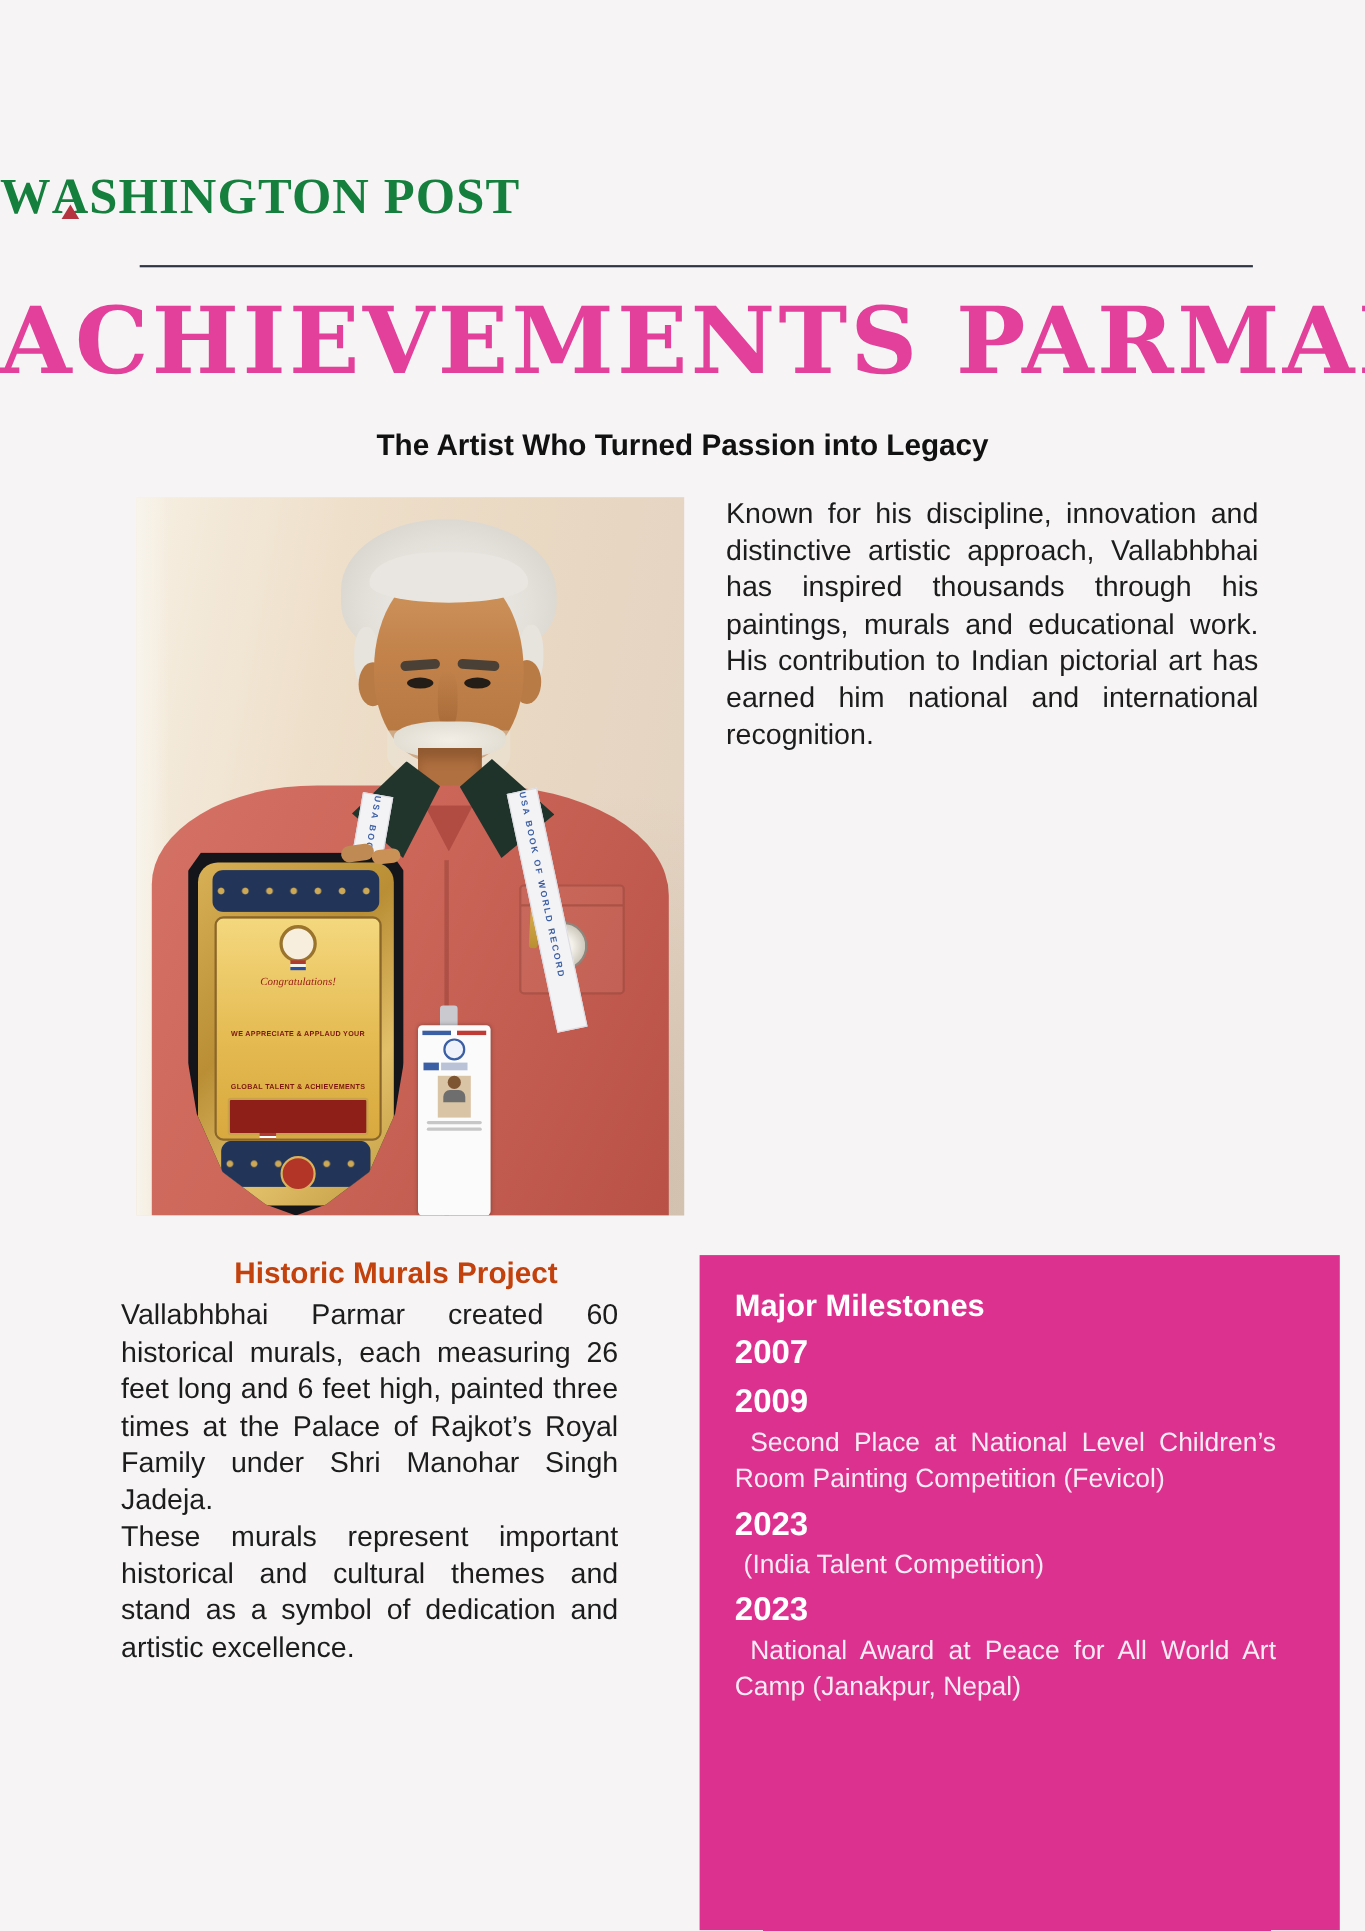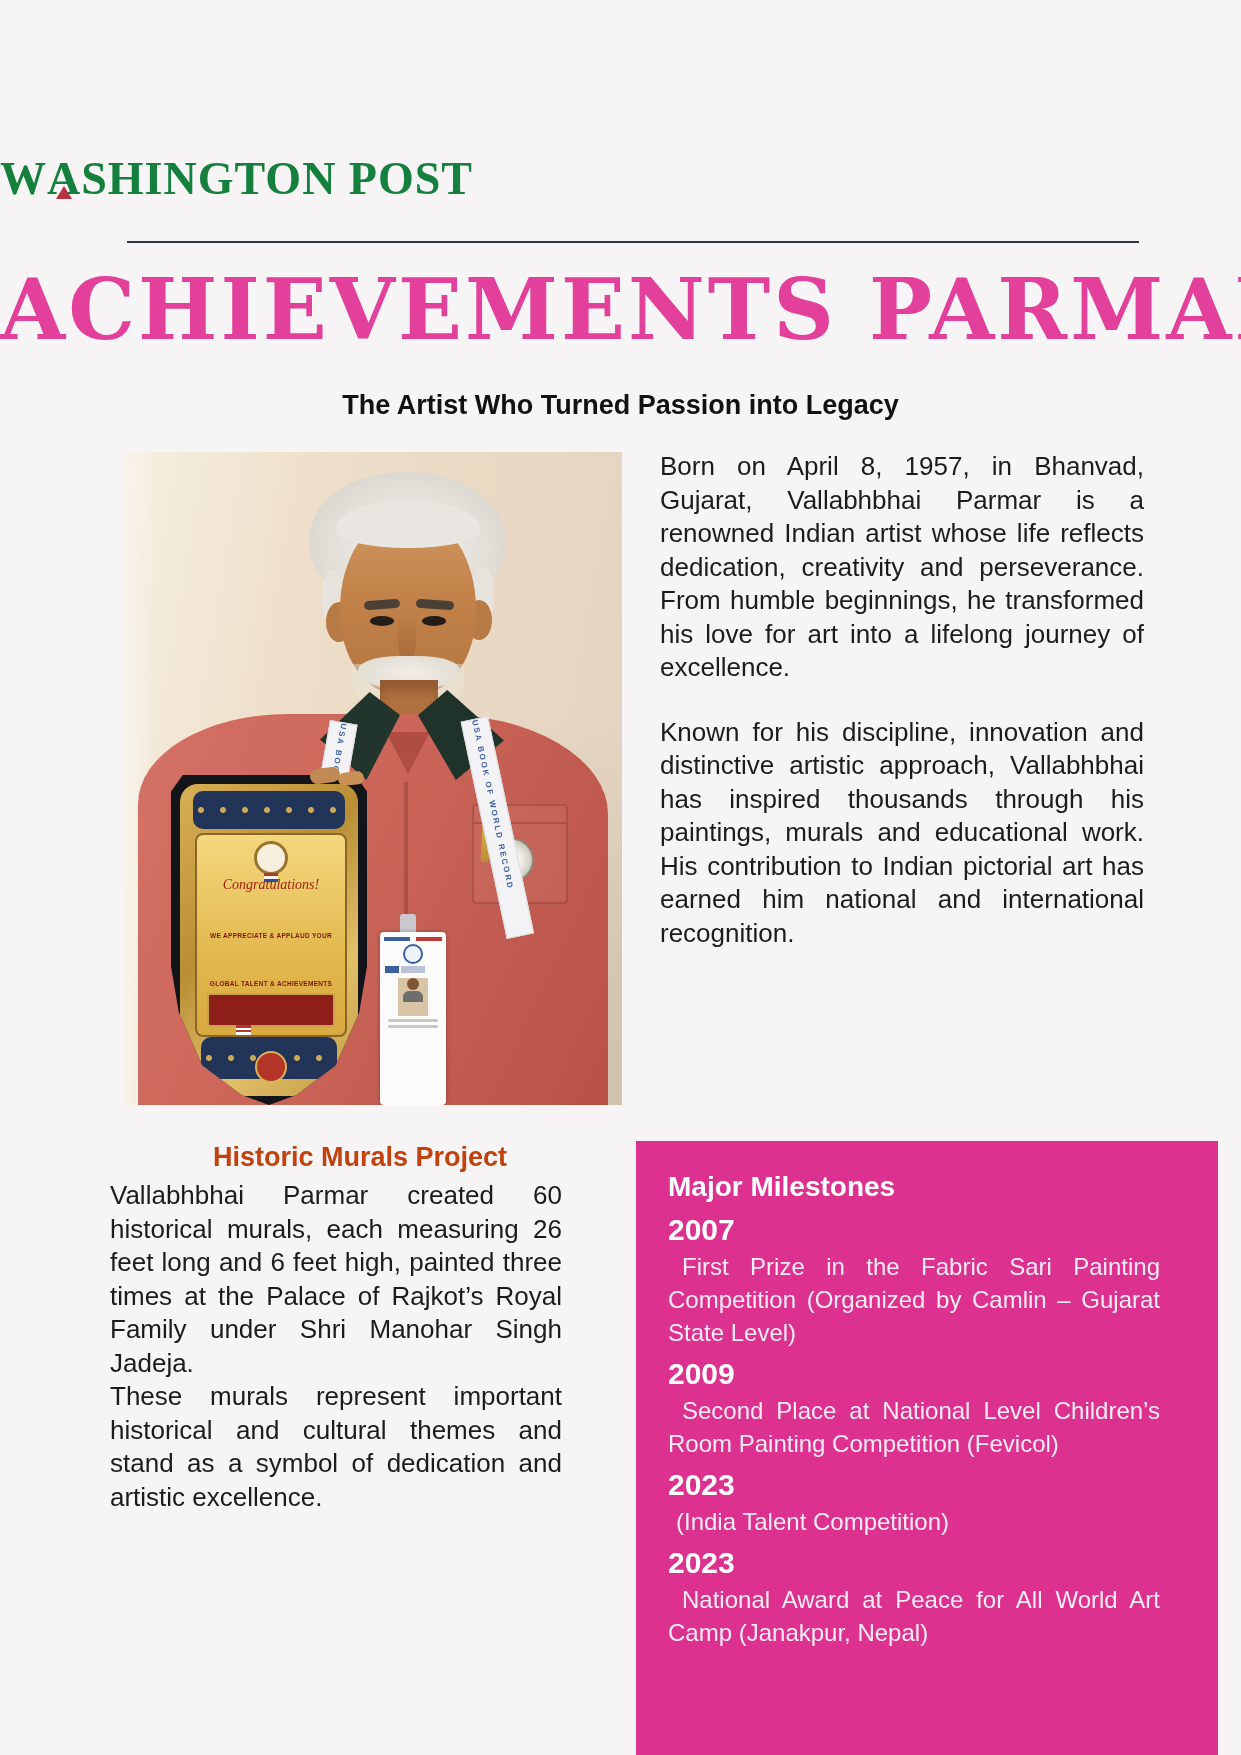--- a/index.html
+++ b/index.html
@@ -134,22 +134,22 @@
   .plq-medal{left:84px;top:276px;width:28px;height:28px;border-radius:50%;
        background:#b23527;border:2px solid #d9b35c;}
   .plq-plate{left:24px;top:58px;width:148px;height:200px;border-radius:8px;border:2px solid #8a662a;
        background:linear-gradient(180deg,#f4d87e,#e3b84e 60%,#d8a93f);
        display:flex;flex-direction:column;align-items:center;overflow:hidden;}
   .plq-plate *{position:static;margin-top:39px;}
   .plq-seal{width:28px;height:28px;border-radius:50%;border:3px solid #9a742c;background:#f7eedd;
        margin-top:6px;display:flex;align-items:center;justify-content:center;}
   .plq-flag{width:14px;height:9px;
        background:linear-gradient(180deg,#b03a30 0 33%,#f5f2ea 33% 66%,#2b4da0 66% 100%);}
-  .plq-congrats{font-family:"Liberation Serif",serif;font-style:italic;font-size:14px;
-       color:#9e2318;margin-top:2px;}
+  .plq-congrats{font-family:"Liberation Serif",serif;font-style:italic;font-size:10px;
+       color:#9e2318;margin-top:12px;}
   .plq-caps{font-size:6.5px;font-weight:bold;color:#7c1810;line-height:8.5px;text-align:center;letter-spacing:.3px;}
   .plq-banner{width:124px;height:30px;margin-top:5px;background:#8e1f18;border:2px solid #caa24c;
        border-radius:3px;display:flex;align-items:center;justify-content:center;gap:4px;}
   .plq-banner-flag{width:15px;height:10px;
        background:linear-gradient(180deg,#b03a30 0 25%,#fff 25% 50%,#b03a30 50% 75%,#fff 75% 100%);}
   .plq-banner-txt{display:flex;flex-direction:column;align-items:center;line-height:1;}
   .plq-banner-t1{font-size:9px;font-weight:bold;color:#f0cf7c;}
   .plq-banner-t2{font-size:5px;color:#efd9a8;letter-spacing:.5px;margin-top:1px;}
   .plq-subbar{width:96px;height:3px;background:#8a6a32;margin-top:3px;border-radius:2px;}
   .plq-org{font-size:6px;font-style:italic;color:#6b4a14;margin-top:5px;}
@@ -242,36 +242,34 @@
         <span class="plq-org">Organized by</span>
         <span class="plq-name">DR. AVINASH D. BAKUNDE</span>
         <span class="plq-foot"></span>
       </div>
     </div>
     <div class="finger1"></div>
     <div class="finger2"></div>
   </div>
 
   <div class="intro">
-    <p>Born on April 8, 1957, in Bhanvad, Gujarat, Vallabhbhai Parmar is a renowned Indian artist whose life reflects dedication, creativity and perseverance. From humble beginnings, he transformed his love for art into a lifelong journey of excellence.</p>
     <p>Known for his discipline, innovation and distinctive artistic approach, Vallabhbhai has inspired thousands through his paintings, murals and educational work. His contribution to Indian pictorial art has earned him national and international recognition.</p>
   </div>
 
   <div class="murals-head">Historic Murals Project</div>
   <div class="murals-body">
     <p>Vallabhbhai Parmar created 60 historical murals, each measuring 26 feet long and 6 feet high, painted three times at the Palace of Rajkot’s Royal Family under Shri Manohar Singh Jadeja.</p>
     <p>These murals represent important historical and cultural themes and stand as a symbol of dedication and artistic excellence.</p>
   </div>
 
   <div class="milestones">
     <div class="ms-heading">Major Milestones</div>
 
     <div class="ms-entry">
       <div class="ms-year">2007</div>
-      <div class="ms-text">First Prize in the Fabric Sari Painting Competition (Organized by Camlin – Gujarat State Level)</div>
     </div>
 
     <div class="ms-entry">
       <div class="ms-year">2009</div>
       <div class="ms-text">Second Place at National Level Children’s Room Painting Competition (Fevicol)</div>
     </div>
 
     <div class="ms-entry">
       <div class="ms-year">2023</div>
       <div class="ms-text ms-text2">(India Talent Competition)</div>

